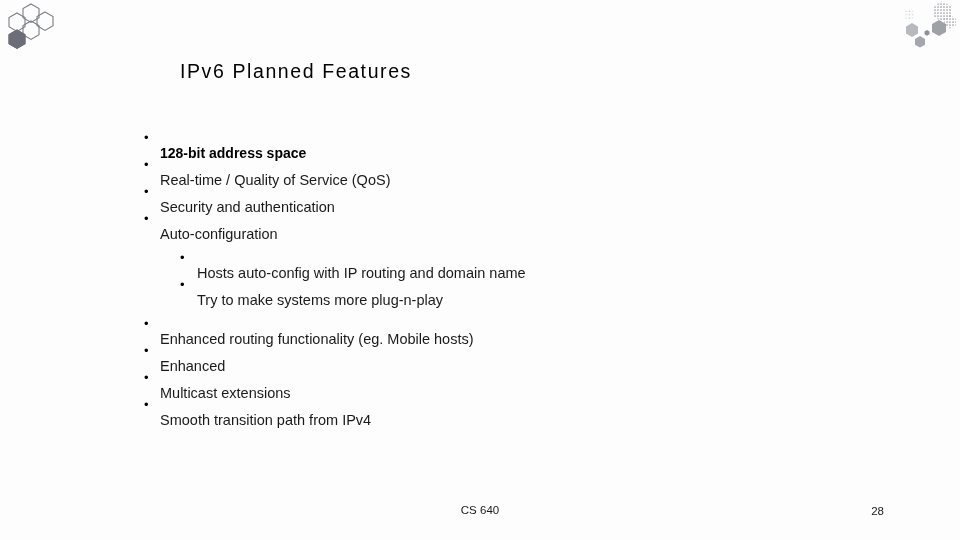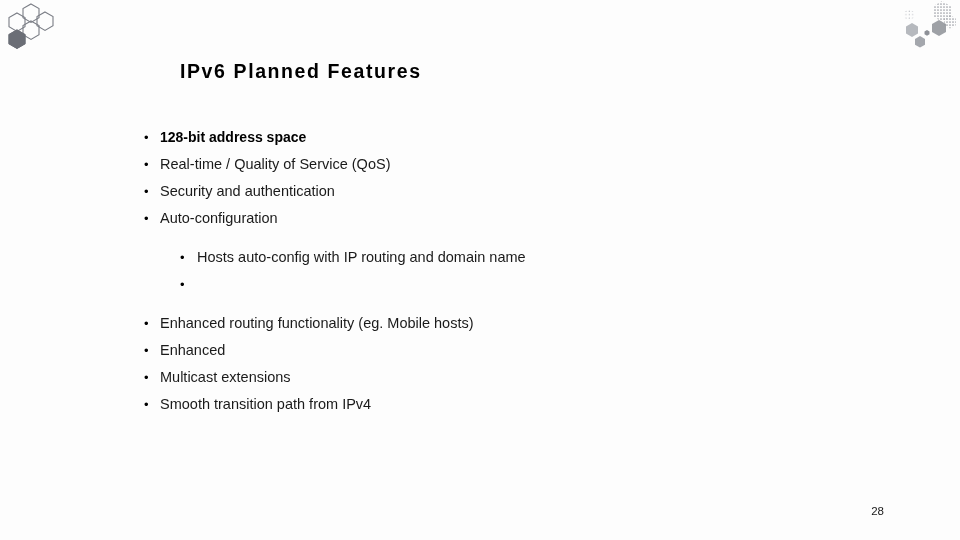--- a/index.html
+++ b/index.html
@@ -40,21 +40,21 @@
     height: 50px;
     pointer-events: none;
   }
 
   
   .title {
     position: absolute;
     left: 180px;
     top: 60px;
     font-size: 19.5px;
-    font-weight: bold;
+    font-weight: normal;
     letter-spacing: 1.6px;
     color: #000000;
     white-space: nowrap;
   }
 
   
   .bullets {
     position: absolute;
     left: 0px;
     top: 124px;
@@ -70,20 +70,21 @@
     position: absolute;
     font-size: 13px;
     line-height: 27px;
     color: #000000;
   }
   .bullet-row .txt {
     position: absolute;
     font-size: 14.5px;
     line-height: 27px;
     color: #1a1a1a;
+    margin-top: 16px;
   }
 
   
   .lvl1 .dot { left: 144px; }
   .lvl1 .txt { left: 160px; }
   
   .lvl2 .dot { left: 180px; }
   .lvl2 .txt { left: 197px; }
 
   .emphasis .txt {
@@ -178,20 +179,21 @@
 
     <div class="spacer-row"></div>
 
     <div class="bullet-row lvl2">
       <span class="dot">•</span>
       <span class="txt">Hosts auto-config with IP routing and domain name</span>
     </div>
 
     <div class="bullet-row lvl2">
       <span class="dot">•</span>
+      <span class="txt">Try to make systems more plug-n-play</span>
     </div>
 
     <div class="spacer-row"></div>
 
     <div class="bullet-row lvl1">
       <span class="dot">•</span>
       <span class="txt">Enhanced routing functionality (eg. Mobile hosts)</span>
     </div>
 
     <div class="bullet-row lvl1">
@@ -204,15 +206,16 @@
       <span class="txt">Multicast extensions</span>
     </div>
 
     <div class="bullet-row lvl1">
       <span class="dot">•</span>
       <span class="txt">Smooth transition path from IPv4</span>
     </div>
 
   </div>
 
+  <div class="footer-center">CS 640</div>
   <div class="footer-page">28</div>
 
 </div>
 
 </body></html>

